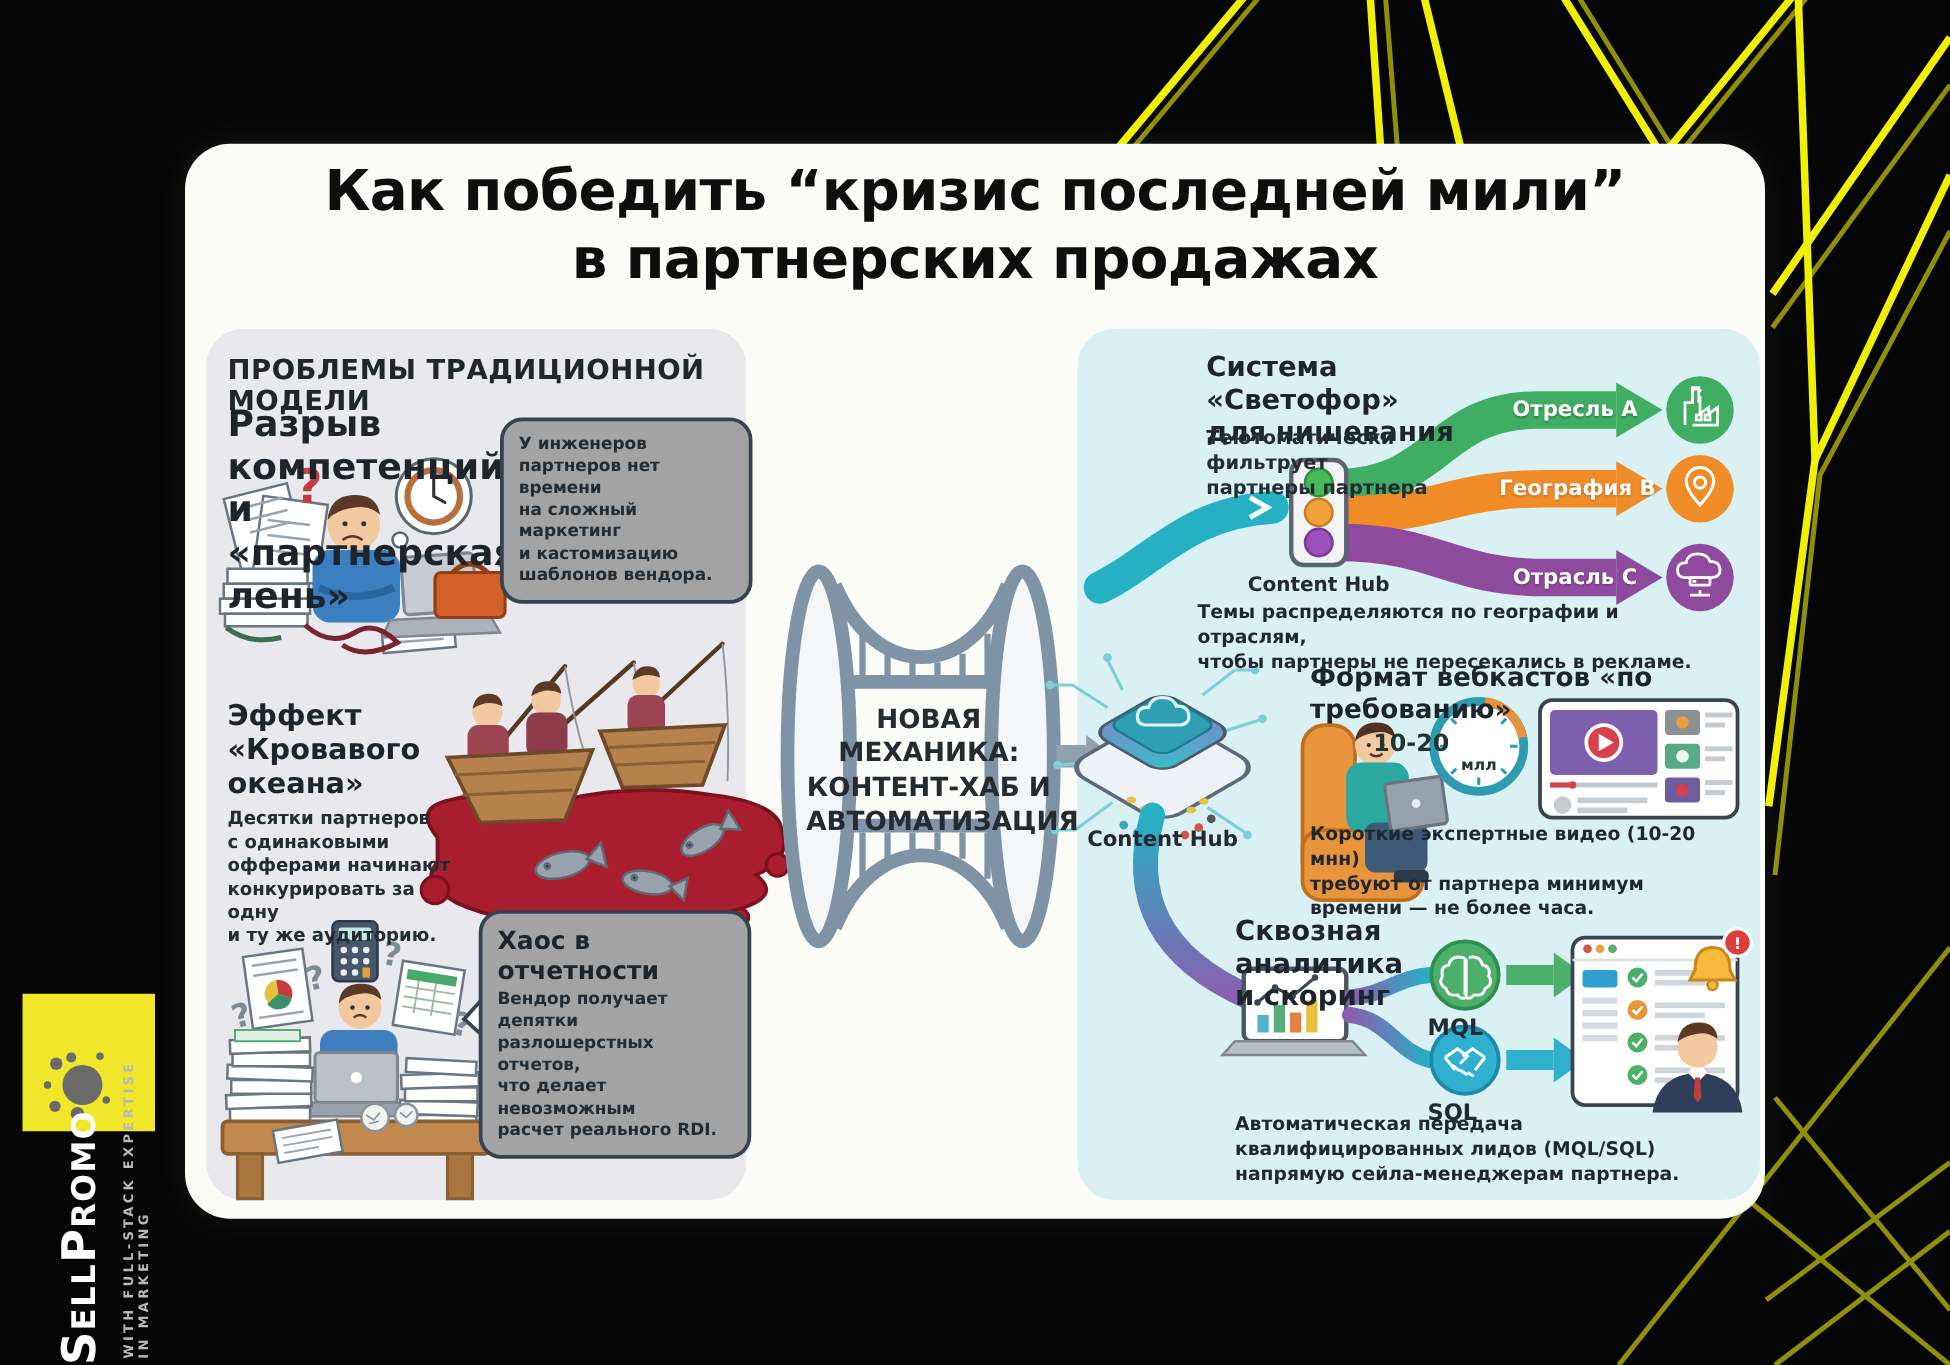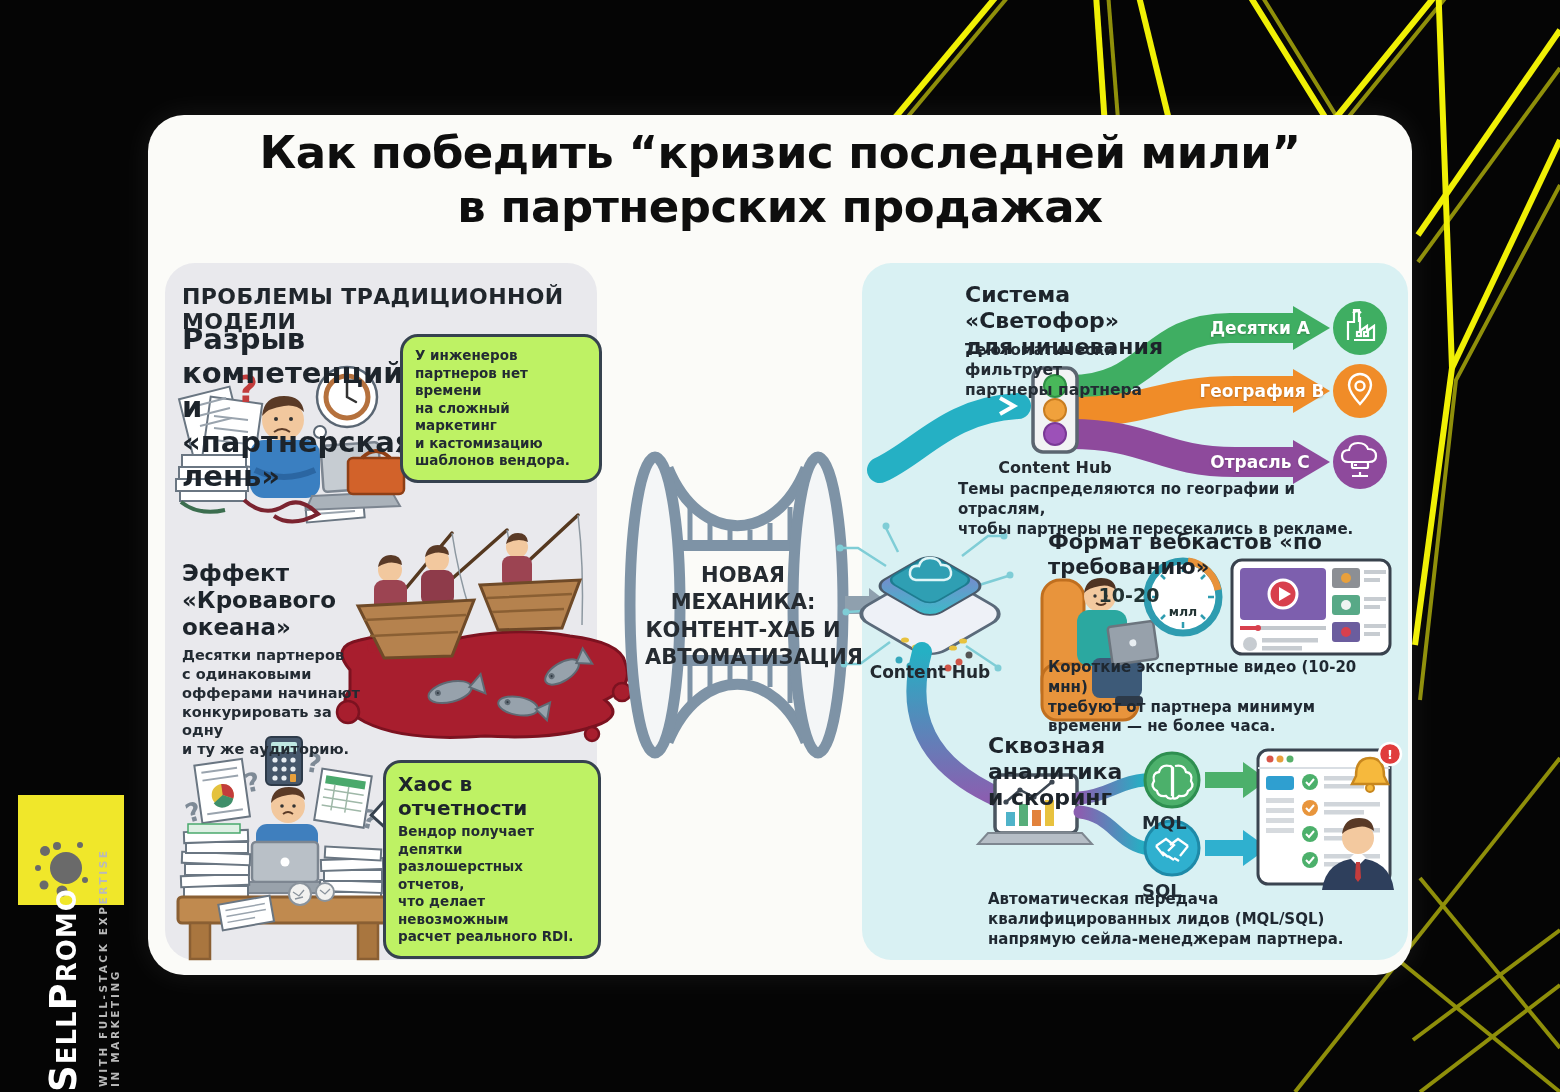--- a/index.html
+++ b/index.html
@@ -10,21 +10,21 @@
   .card{left:148px;top:115px;width:1264px;height:860px;background:#fbfbf8;border-radius:36px;
         box-shadow:0 0 30px rgba(255,255,255,.08);}
   .title{left:148px;top:126px;width:1264px;text-align:center;color:#0e0e0e;
          font-size:45px;font-weight:800;line-height:1.2;letter-spacing:-.5px;}
   .panel-left{left:165px;top:263px;width:432px;height:697px;background:#e9e9ed;border-radius:30px;}
   .panel-right{left:862px;top:263px;width:546px;height:697px;background:#d9f1f3;border-radius:30px;}
   .hub-band{left:890px;top:263px;width:78px;height:697px;background:#e2f5f6;}
   .h-left{font-size:22px;font-weight:800;color:#20262c;letter-spacing:.4px;}
   .h-sec{font-size:22px;font-weight:800;color:#1d242b;line-height:1.18;}
   .t-body{font-size:14.5px;font-weight:700;color:#232b33;line-height:1.3;}
-  .bubble{background:#bef264;border:3px solid #36424f;border-radius:18px;padding:10px 12px;}
+  .bubble{background:#a3a3a3;border:3px solid #36424f;border-radius:18px;padding:10px 12px;}
   .tail{position:absolute;width:20px;height:20px;background:#fff;
         border-left:3px solid #36424f;border-bottom:3px solid #36424f;}
   .ribbon-label{color:#fff;font-size:17px;font-weight:800;text-align:center;text-shadow:0 1px 2px rgba(0,0,0,.25);}
   .hub-label{font-size:17px;font-weight:700;color:#23292f;text-align:center;}
   .spool-text{font-size:21px;font-weight:800;color:#252b31;text-align:center;line-height:1.3;}
   .note{font-size:15px;font-weight:700;color:#1f2831;line-height:1.32;}
   .mql{font-size:18px;font-weight:800;color:#202b34;}
   .clock-num{font-size:19px;font-weight:800;color:#233;text-align:center;line-height:1;}
   .clock-unit{font-size:12.5px;font-weight:800;color:#233;text-align:center;}
   .logo-square{left:18px;top:795px;width:106px;height:110px;background:#f0e72a;}
@@ -516,39 +516,39 @@
   <div class="abs h-sec pl" style="left:182px;top:560px;width:200px;font-size:23px;">Эффект
 «Кровавого
 океана»</div>
   <div class="abs t-body pl" style="left:182px;top:646px;width:180px;">Десятки партнеров
 с одинаковыми
 офферами начинают
 конкурировать за одну
 и ту же аудиторию.</div>
 
   <div class="abs tail" style="left:374px;top:803px;transform:rotate(42deg);"></div>
-  <div class="abs bubble" style="left:383px;top:760px;width:188px;">
+  <div class="abs bubble" style="left:383px;top:728px;width:188px;">
     <div class="h-sec" style="font-size:20px;margin-bottom:3px;">Хаос в отчетности</div>
     <div class="t-body pl" style="font-size:13.5px;">Вендор получает депятки
 разлошерстных отчетов,
 что делает невозможным
 расчет реального RDI.</div>
   </div>
 
   <div class="abs spool-text pl" style="left:645px;top:562px;width:196px;">НОВАЯ МЕХАНИКА:
 КОНТЕНТ-ХАБ И
 АВТОМАТИЗАЦИЯ</div>
   <div class="abs hub-label" style="left:860px;top:662px;width:140px;">Content Hub</div>
 
   <div class="abs h-sec pl" style="left:965px;top:282px;width:260px;">Система «Светофор»
 для нишевания</div>
   <div class="abs t-body pl" style="left:965px;top:340px;width:240px;font-size:15.5px;">Теютоматически фильтрует
 партнеры партнера</div>
   <div class="abs hub-label" style="left:995px;top:458px;width:120px;font-size:16px;">Content Hub</div>
-  <div class="abs ribbon-label" style="left:1200px;top:318px;width:120px;">Десятки А</div>
+  <div class="abs ribbon-label" style="left:1200px;top:318px;width:120px;">Отресль А</div>
   <div class="abs ribbon-label" style="left:1192px;top:381px;width:140px;">География В</div>
   <div class="abs ribbon-label" style="left:1200px;top:452px;width:120px;">Отрасль С</div>
   <div class="abs note pl" style="left:958px;top:480px;width:410px;">Темы распределяются по географии и отраслям,
 чтобы партнеры не пересекались в рекламе.</div>
 
   <div class="abs h-sec" style="left:1048px;top:530px;width:360px;font-size:21px;">Формат вебкастов «по требованию»</div>
   <div class="abs clock-num" style="left:1096px;top:586px;width:66px;">10-20</div>
   <div class="abs clock-unit" style="left:1150px;top:604px;width:66px;">млл</div>
   <div class="abs note pl" style="left:1048px;top:658px;width:340px;">Короткие экспертные видео (10-20 мнн)
 требуют от партнера минимум

